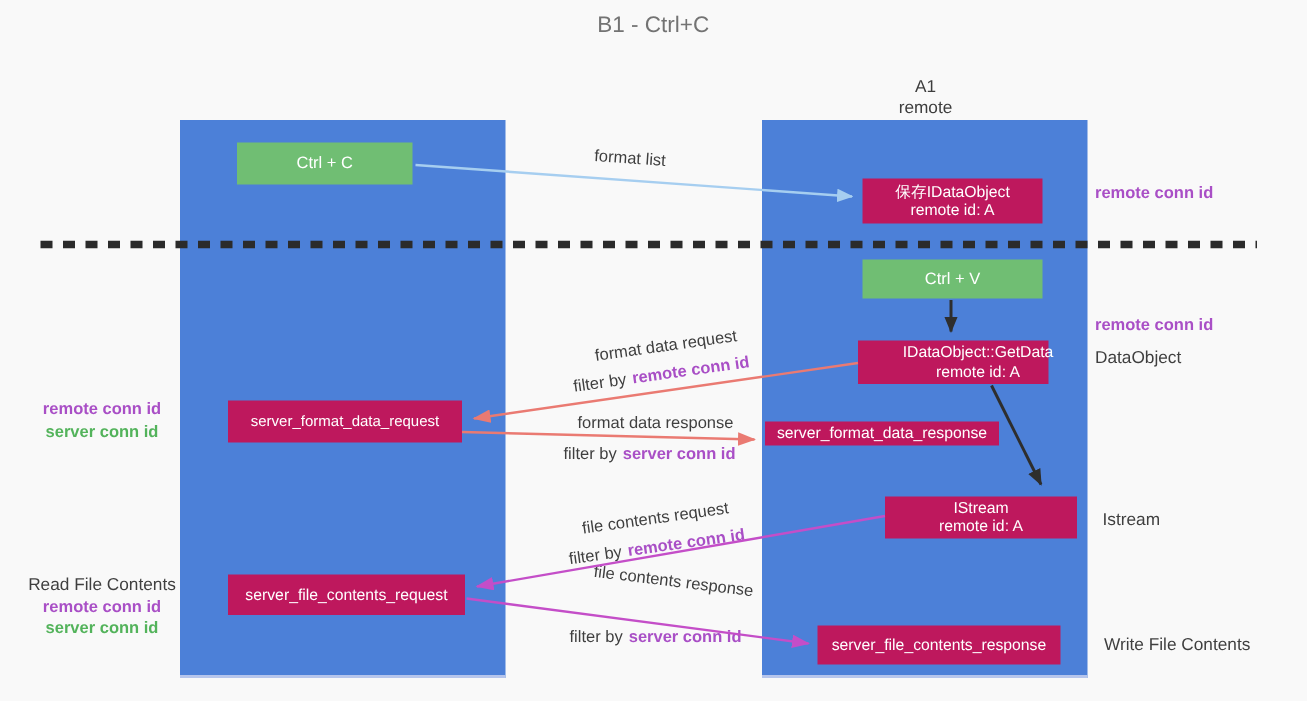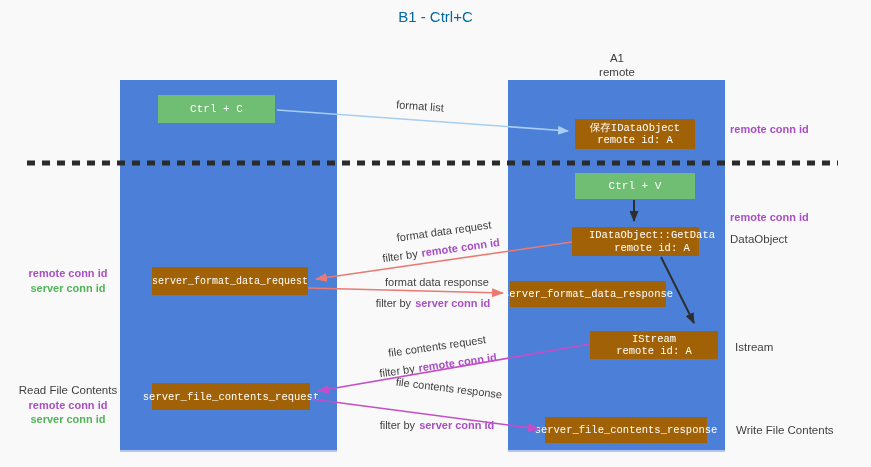--- a/index.html
+++ b/index.html
@@ -1,32 +1,32 @@
 <!DOCTYPE html>
 <html><head>
 <meta charset="utf-8">
 <style>
   * { margin:0; padding:0; box-sizing:border-box; }
   body { background:#f9f9f9; font-family:"Liberation Sans", sans-serif; }
   .canvas { position:relative; width:871px; height:467px; background:#f9f9f9; overflow:hidden; }
 
   .title { position:absolute; top:7px; left:0; width:871px; text-align:center;
-           font-size:15px; line-height:20px; color:#0369a1; }
+           font-size:15px; line-height:20px; color:#737373; }
 
   .col { position:absolute; top:80px; width:217px; height:372px; background:#4C80D8;
          border-bottom:2px solid #b6c5ec; }
   .col-left  { left:120px; }
   .col-right { left:508px; }
 
   .col-header { position:absolute; top:51px; width:120px; text-align:center;
                 font-size:11.5px; line-height:14px; color:#3d3d3d; }
 
   .node { position:absolute; display:flex; flex-direction:column; align-items:center;
-          justify-content:center; color:#ffffff; text-align:center; white-space:nowrap;font-family:Liberation Mono, monospace; }
-  .node-orange { background:#a16207; }
+          justify-content:center; color:#ffffff; text-align:center; white-space:nowrap; }
+  .node-orange { background:#be185d; }
   .node-green  { background:#70BE73; }
   .fs1 { font-size:11px; }
   .fs2 { font-size:10.5px; line-height:12.5px; }
 
   .flow-label { position:absolute; white-space:nowrap; font-size:11px; color:#3f3f3f; }
   .accent-purple { color:#A94FC6; font-weight:bold; }
   .flow-label .accent-purple { margin-left:4px; }
 
   .side-label { position:absolute; white-space:nowrap; font-size:11.5px; color:#3f3f3f; }
   .side-bold-purple { position:absolute; white-space:nowrap; font-size:11px;
@@ -73,21 +73,21 @@
 
   <div class="node node-orange fs2" style="left:572px; top:227px; width:127px; height:29px;padding-left:33px;">
     <span>IDataObject::GetData</span>
     <span>remote id: A</span>
   </div>
 
   <div class="node node-orange fs1" style="left:152px; top:267px; width:156px; height:28px; font-size:10px;">
     <span>server_format_data_request</span>
   </div>
 
-  <div class="node node-orange fs1" style="left:510px; top:281px; width:156px; height:26px; font-size:10.5px;">
+  <div class="node node-orange fs1" style="left:510px; top:281px; width:156px; height:16px; font-size:10.5px;">
     <span>server_format_data_response</span>
   </div>
 
   <div class="node node-orange fs2" style="left:590px; top:331px; width:128px; height:28px;">
     <span>IStream</span>
     <span>remote id: A</span>
   </div>
 
   <div class="node node-orange fs1" style="left:545px; top:417px; width:162px; height:26px; font-size:10.5px;">
     <span>server_file_contents_response</span>

